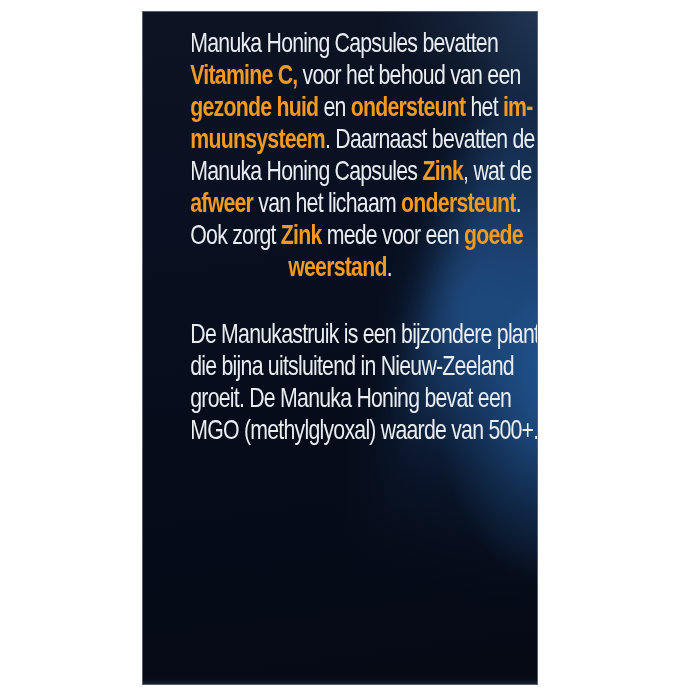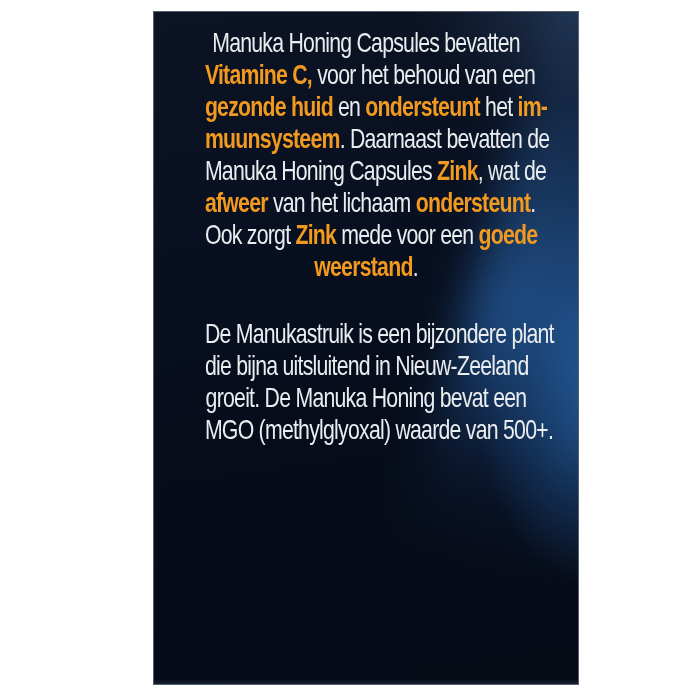--- a/index.html
+++ b/index.html
@@ -12,23 +12,23 @@
   .canvas {
     position: relative;
     width: 700px;
     height: 700px;
     background: var(--page-bg, #ffffff);
     overflow: hidden;
   }
 
   .panel {
     position: absolute;
-    left: 153px;
+    left: 142px;
     top: 11px;
-    width: 426px;
+    width: 396px;
     height: 674px;
     box-sizing: border-box;
     border: 1px solid rgba(155, 164, 180, 0.55);
     overflow: hidden;
     background:
       linear-gradient(172deg,
         var(--panel-top, #0c1424) 0%,
         #081021 30%,
         var(--panel-base, #060c1a) 60%,
         var(--panel-bottom, #050a15) 100%);

